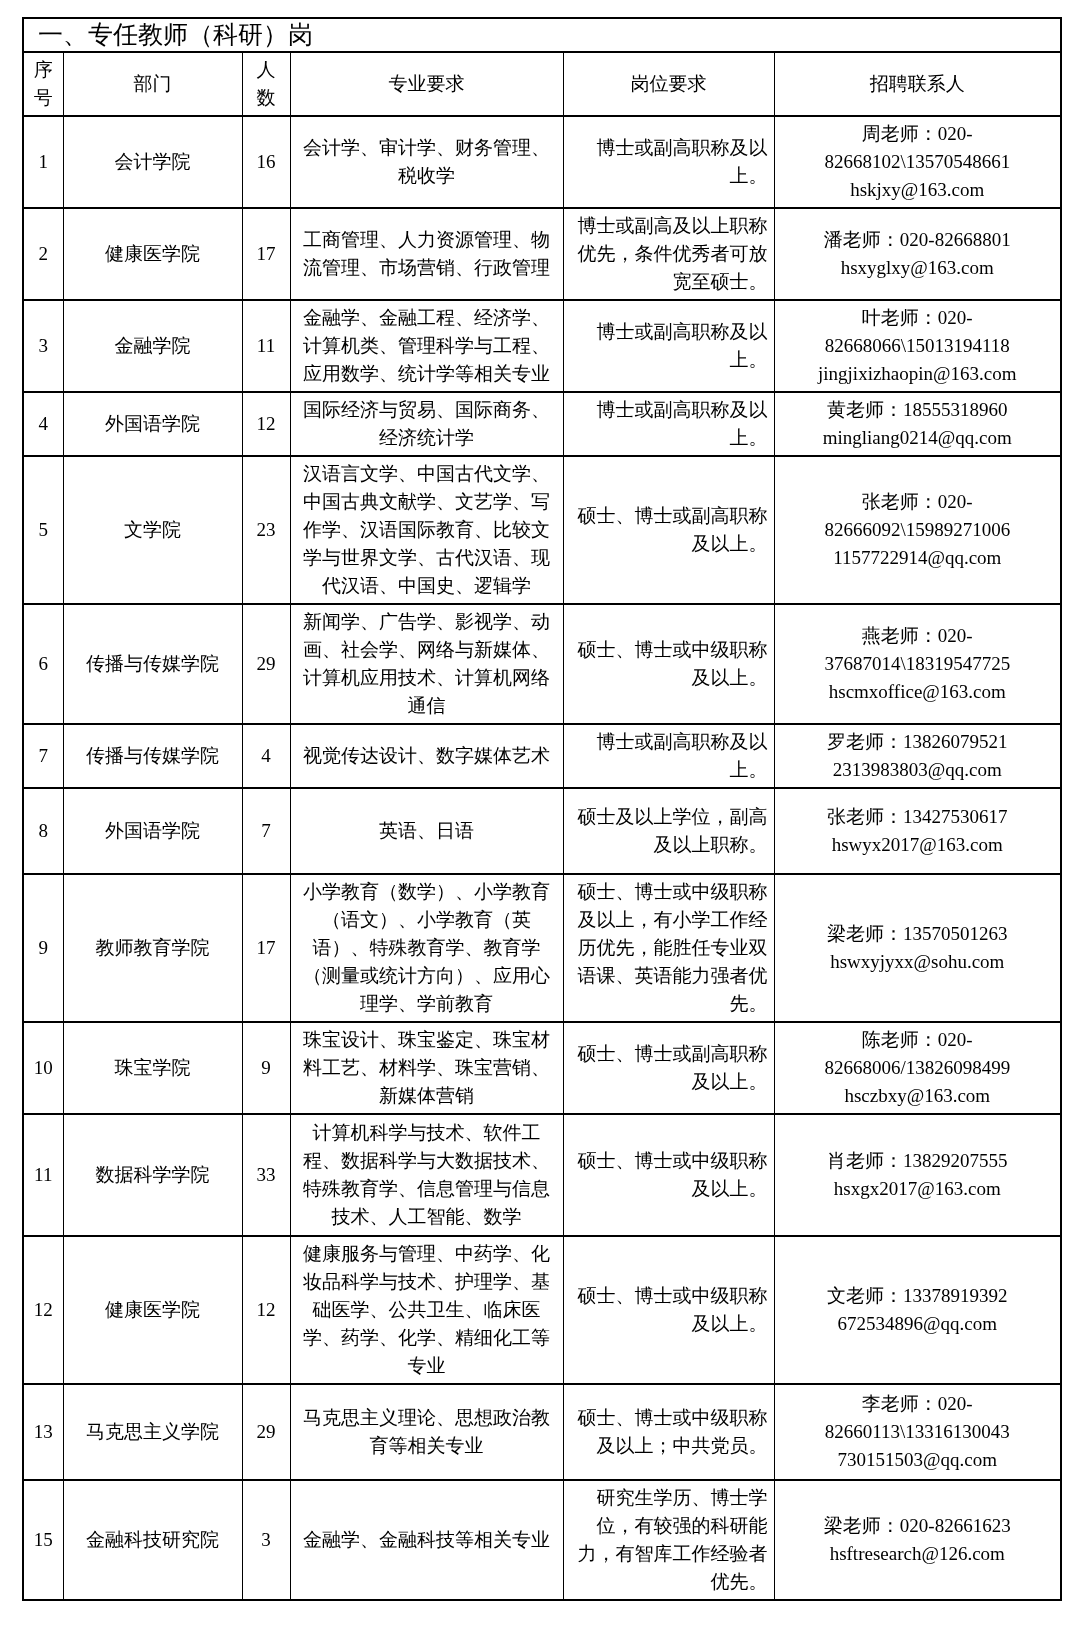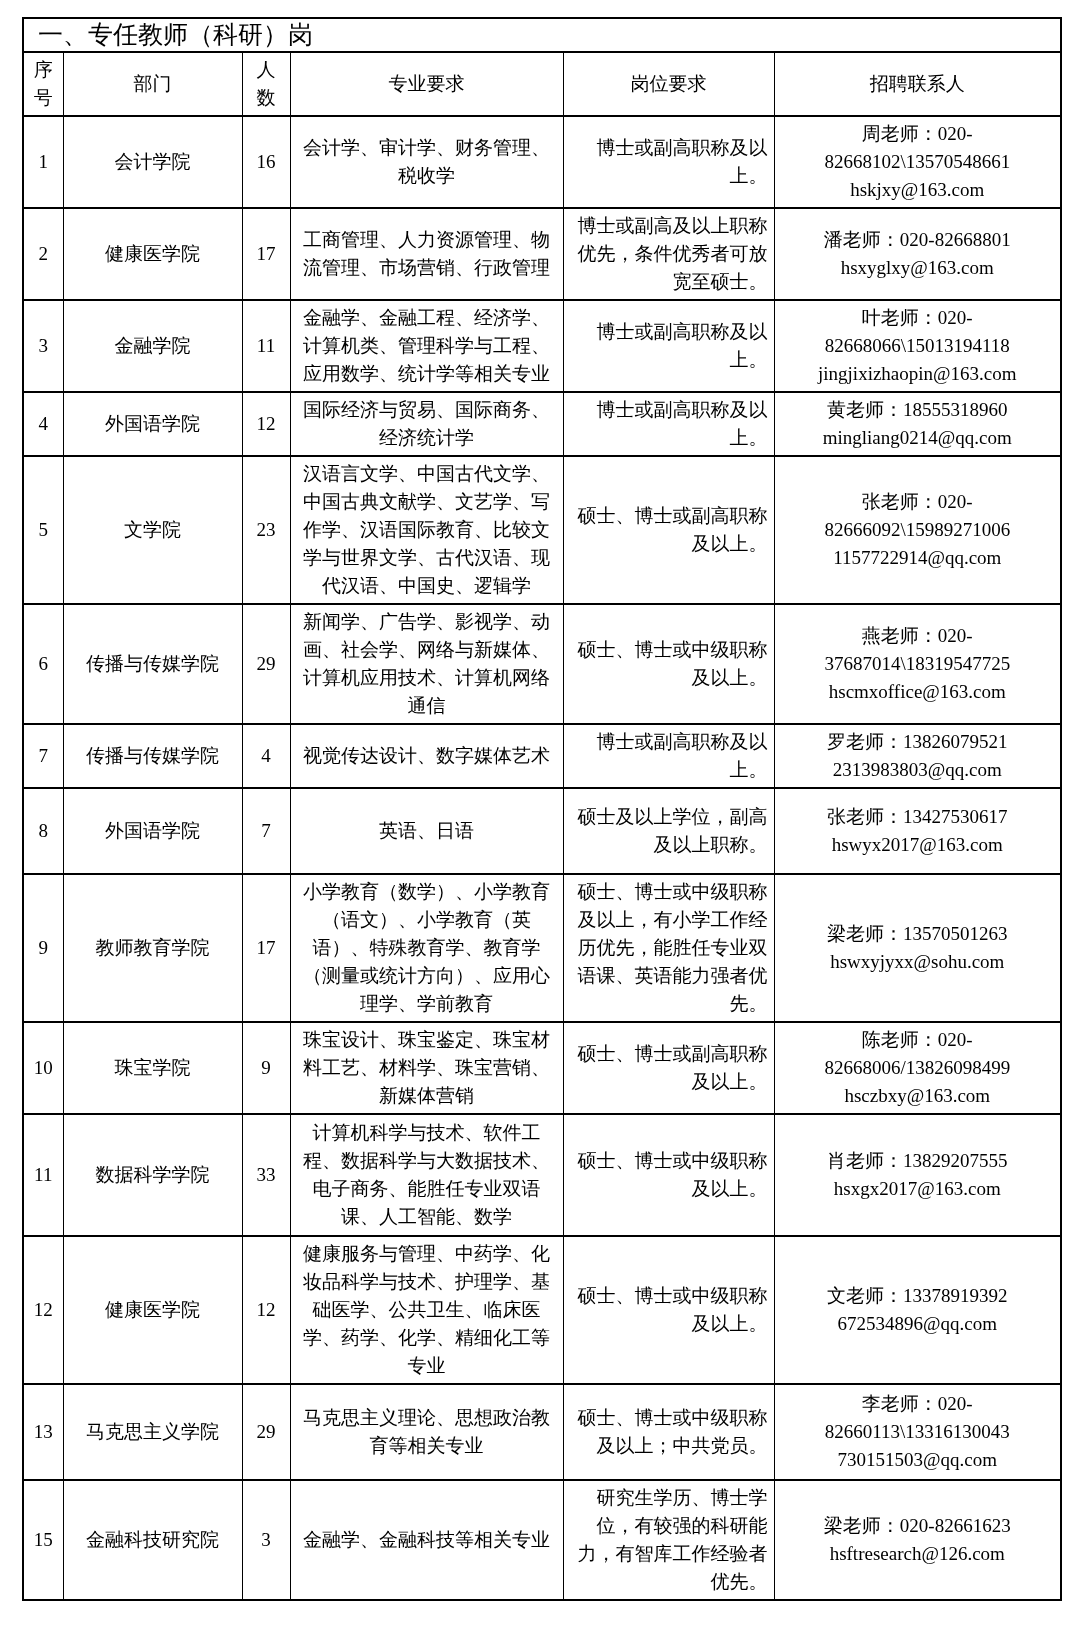--- a/index.html
+++ b/index.html
@@ -191,21 +191,21 @@
     <td class="c-major">珠宝设计、珠宝鉴定、珠宝材料工艺、材料学、珠宝营销、新媒体营销</td>
     <td class="c-position">硕士、博士或副高职称及以上。</td>
     <td class="c-contact">陈老师：020-
 82668006/13826098499
 hsczbxy@163.com</td>
   </tr>
         <tr>
     <td class="c-no">11</td>
     <td class="c-dept">数据科学学院</td>
     <td class="c-count">33</td>
-    <td class="c-major">计算机科学与技术、软件工程、数据科学与大数据技术、电子商务、能胜任专业双语课、人工智能、数学</td>
+    <td class="c-major">计算机科学与技术、软件工程、数据科学与大数据技术、特殊教育学、信息管理与信息技术、人工智能、数学</td>
     <td class="c-position">硕士、博士或中级职称及以上。</td>
     <td class="c-contact">肖老师：13829207555
 hsxgx2017@163.com</td>
   </tr>
         <tr>
     <td class="c-no">12</td>
     <td class="c-dept">健康医学院</td>
     <td class="c-count">12</td>
     <td class="c-major">健康服务与管理、中药学、化妆品科学与技术、护理学、基础医学、公共卫生、临床医学、药学、化学、精细化工等专业</td>
     <td class="c-position">硕士、博士或中级职称及以上。</td>

